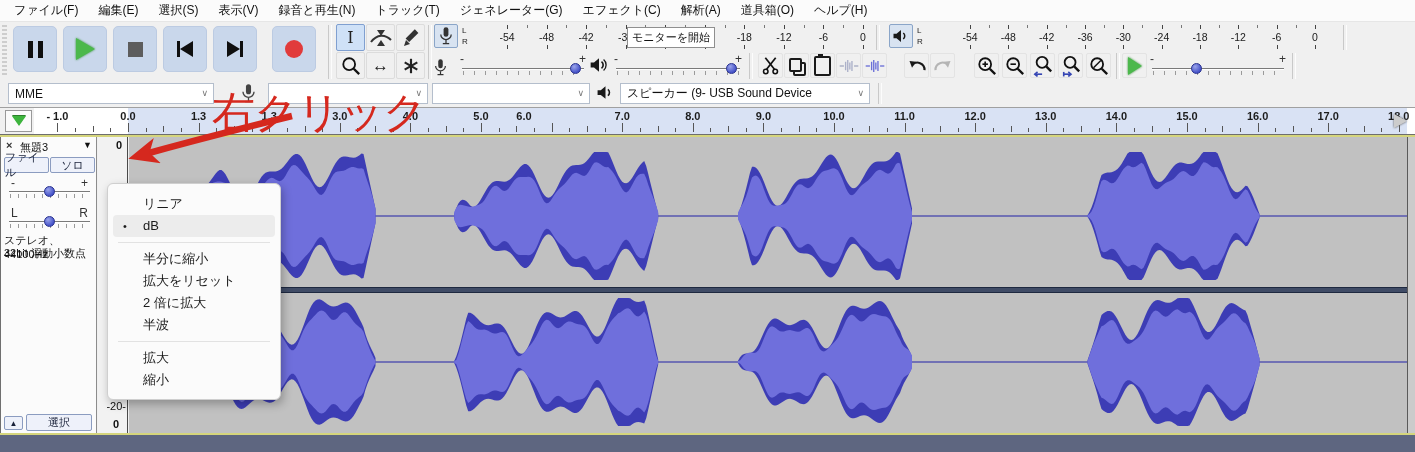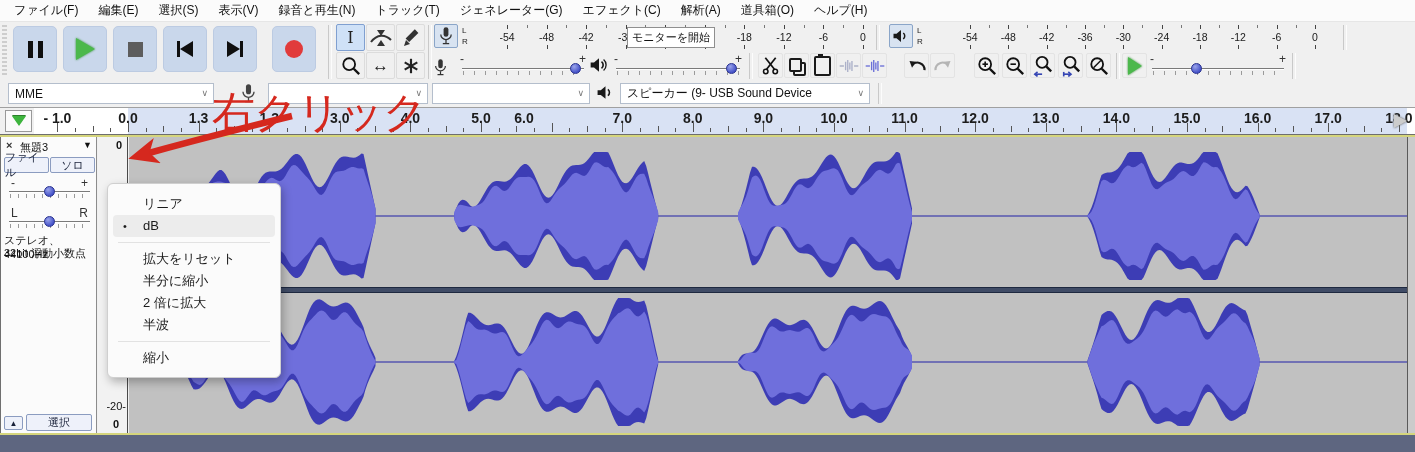--- a/index.html
+++ b/index.html
@@ -43,21 +43,21 @@
     background:repeating-linear-gradient(90deg,#9a9a9a 0 1px,transparent 1px 11px);}
   .hs-thumb{position:absolute;top:10px;width:11px;height:11px;border-radius:50%;
     background:radial-gradient(circle at 35% 30%,#9aa4ea,#4653c9 70%);border:1px solid #27308f;box-sizing:border-box;}
   .combo{background:#fff;border:1px solid #b4becc;height:21px;box-sizing:border-box;font-size:12px;color:#111;
     display:flex;align-items:center;padding-left:6px;}
   .chev{position:absolute;right:5px;top:4px;font-size:9px;color:#777;}
   
   #ruler{left:0;top:107px;width:1415px;height:28px;background:#f0f0f0;border-top:1px solid #a0a0a0;border-bottom:1px solid #6e6e6e;box-sizing:border-box;}
   #ruler-white{left:34px;top:0;right:0;height:26px;background:#ffffff;}
   #ruler-blue{left:128px;top:0;width:1279px;height:26px;background:#d9e2f4;}
-  .ruler-label{position:absolute;top:2px;width:40px;text-align:center;font-size:14px;font-weight:bold;color:#1c1c1c;}
+  .ruler-label{position:absolute;top:2px;width:40px;text-align:center;font-size:11px;font-weight:bold;color:#1c1c1c;}
   .ruler-tick{position:absolute;width:1px;background:#555;bottom:2px;}
   #timeline-btn{left:5px;top:2px;width:27px;height:22px;background:#fafafa;border:1px solid #999;box-sizing:border-box;
     display:flex;align-items:center;justify-content:center;}
   .tri-down-green{width:0;height:0;border-top:10px solid #3db43d;border-left:7px solid transparent;border-right:7px solid transparent;filter:drop-shadow(0 -1px 0 #2a7f2a);}
   #scrub-arrow{left:1394px;top:6px;width:0;height:0;border-left:13px solid #cccccc;border-top:7px solid transparent;border-bottom:7px solid transparent;filter:drop-shadow(0 0 1px #555);}
   
   .yellow-border{left:0;width:1415px;height:2px;background:#d5d57c;}
   #track-panel{left:0;top:137px;width:97px;height:296px;background:#fbfbfb;border-right:1px solid #8c8c8c;border-left:1px solid #6f6f6f;box-sizing:border-box;font-size:11px;color:#111;}
   .panel-btn{position:absolute;background:#eef1fa;border:1px solid #8b9cc0;border-radius:2px;font-size:11px;color:#182038;
     display:flex;align-items:center;justify-content:center;box-sizing:border-box;}
@@ -628,25 +628,26 @@
 
 <div id="vscroll" class="abs"></div>
 
 <div class="yellow-border abs" style="top:433px;"></div>
 <div id="bottom-band" class="abs"></div>
 
 <div id="ctx-menu" class="abs">
     <div class="ctx-item"><span>リニア</span></div>
     <div class="ctx-item selected"><span class="ctx-bullet">•</span><span>dB</span></div>
     <div class="ctx-sep"></div>
+    <div class="ctx-item"><span>半分に縮小</span></div>
     <div class="ctx-item"><span>拡大をリセット</span></div>
-    <div class="ctx-item"><span>半分に縮小</span></div>
     <div class="ctx-item"><span>2 倍に拡大</span></div>
     <div class="ctx-item"><span>半波</span></div>
     <div class="ctx-sep"></div>
+    <div class="ctx-item"><span>拡大</span></div>
     <div class="ctx-item"><span>縮小</span></div>
   </div>
 
 <svg id="annotation" class="abs">
   <defs>
     <marker id="arrowhead" markerUnits="userSpaceOnUse" markerWidth="30" markerHeight="26" refX="20" refY="13" orient="auto">
       <path d="M0,0 L30,13 L0,26 L8,13 z" fill="#d5281e"></path>
     </marker>
   </defs>
   <path id="ann-arrow" d="M292,116 Q210,136 138,156" fill="none" stroke="#d5281e" stroke-width="6.5" marker-end="url(#arrowhead)"></path>

